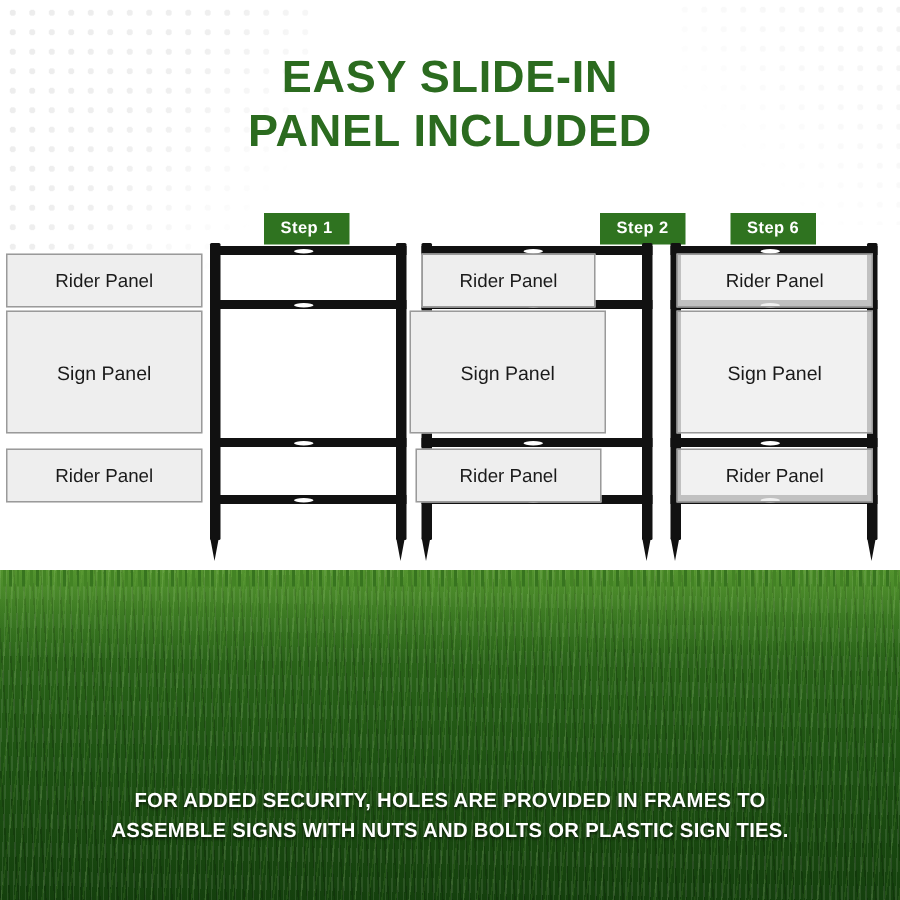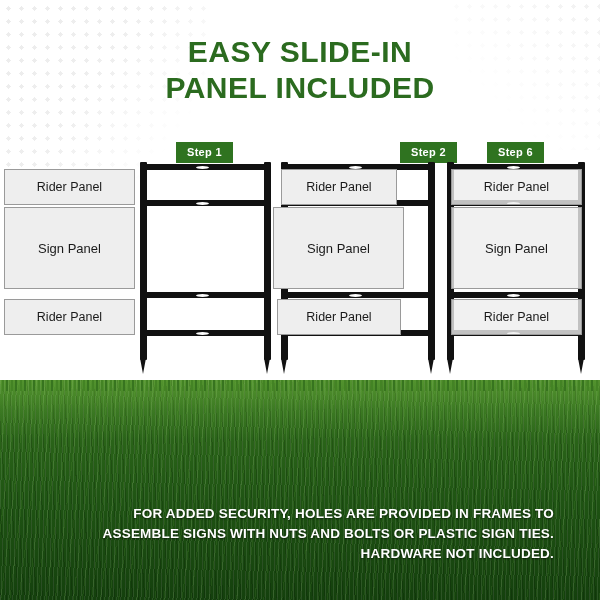--- a/index.html
+++ b/index.html
@@ -152,21 +152,21 @@
     left: 46px; bottom: 36px;
     width: 508px;
     text-align: center;
     color: #ffffff;
     font-weight: bold;
     font-size: 13.5px;
     line-height: 20px;
     letter-spacing: .2px;
     text-shadow: 0 1px 2px rgba(0,0,0,.65);
   }
-  .caption span { display: block; text-align: right; }
+  .caption span { display: block; }
 </style>
 </head>
 <body>
 
 <div id="stage">
 
   <div class="dots"></div>
   <div class="dots2"></div>
 
   <div class="headline">
@@ -256,16 +256,15 @@
     </div>
     <div class="panel translucent" style="left:451px; top:29px; width:131px; height:36px;">Rider Panel</div>
     <div class="panel sign translucent" style="left:451px; top:67px; width:131px; height:82px;">Sign Panel</div>
     <div class="panel translucent" style="left:451px; top:159px; width:131px; height:36px;">Rider Panel</div>
 
   </div>
 
   <div class="caption">
     <span>FOR ADDED SECURITY, HOLES ARE PROVIDED IN FRAMES TO</span>
     <span>ASSEMBLE SIGNS WITH NUTS AND BOLTS OR PLASTIC SIGN TIES.</span>
-    <span>HARDWARE NOT INCLUDED.</span>
   </div>
 
 </div>
 
 </body></html>

